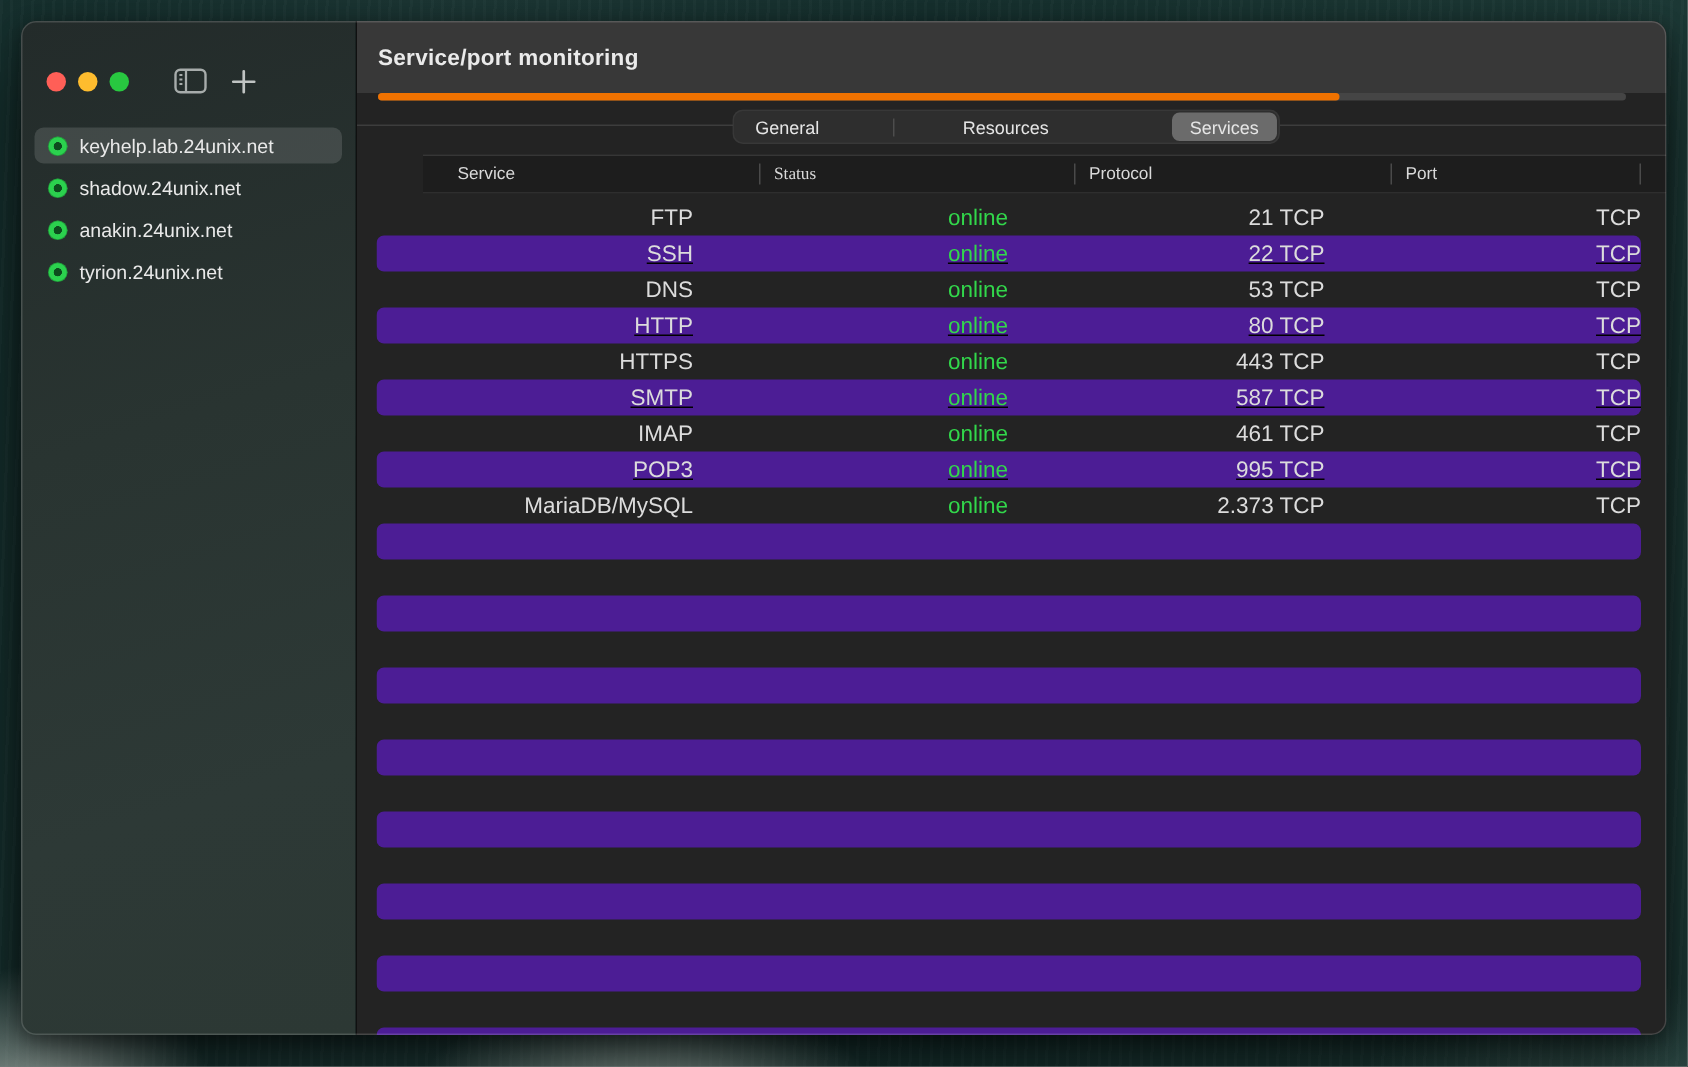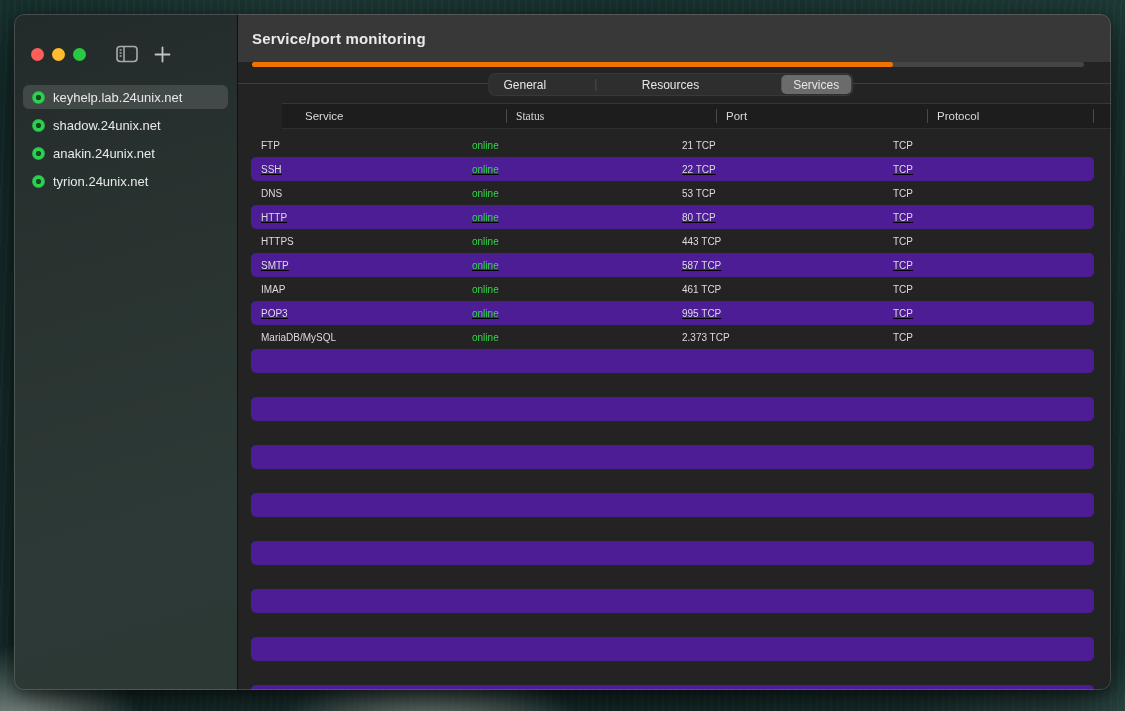--- a/index.html
+++ b/index.html
@@ -62,21 +62,21 @@
     position:relative;box-sizing:border-box;}
   .hcell:nth-child(1){width:211px;flex:none;}
   .hcell:nth-child(2){width:210px;flex:none;font-family:Liberation Serif, serif;}
   .hcell:nth-child(3){width:211px;flex:none;}
   .hcell:nth-child(4){flex:1;}
   .hcell + .hcell::before{content:'';position:absolute;left:0;top:5px;bottom:5px;width:1px;background:#4a4a4a;}
   .hcell:last-child::after{content:'';position:absolute;right:0;top:5px;bottom:5px;width:1px;background:#4a4a4a;}
   .table-body{flex:1;margin:4px 17px 0 13px;overflow:hidden;display:flex;flex-direction:column;}
   .trow{height:24px;flex:none;display:flex;align-items:center;}
   .trow.stripe{background:#4c1d95;border-radius:5px;text-decoration:underline;}
-  .tcell{font-size:10px;color:#dcdcdc;padding-left:10px;box-sizing:border-box;white-space:nowrap;}
+  .tcell{font-size:15px;color:#dcdcdc;padding-left:10px;box-sizing:border-box;white-space:nowrap;text-align:right;}
   .tcell:nth-child(1){width:211px;flex:none;}
   .tcell:nth-child(2){width:210px;flex:none;}
   .tcell:nth-child(3){width:211px;flex:none;}
   .tcell:nth-child(4){flex:1;}
   .tcell.online{color:#32d74b;}
 </style>
 </head>
 <body>
 
 <div class="window">
@@ -143,22 +143,22 @@
           <span class="seg-sep"></span>
           <button class="seg">Resources</button>
           <span class="seg-sep" style="visibility: hidden;"></span>
           <button class="seg active">Services</button>
         </div>
     </div>
 
     <div class="table-header">
         <div class="hcell">Service</div>
         <div class="hcell">Status</div>
+        <div class="hcell">Protocol</div>
         <div class="hcell">Port</div>
-        <div class="hcell">Protocol</div>
       </div>
     <div class="table-body">
         <div class="trow">
           <div class="tcell">FTP</div>
           <div class="tcell online">online</div>
           <div class="tcell">21 TCP</div>
           <div class="tcell">TCP</div>
         </div>
         <div class="trow stripe">
           <div class="tcell">SSH</div>

